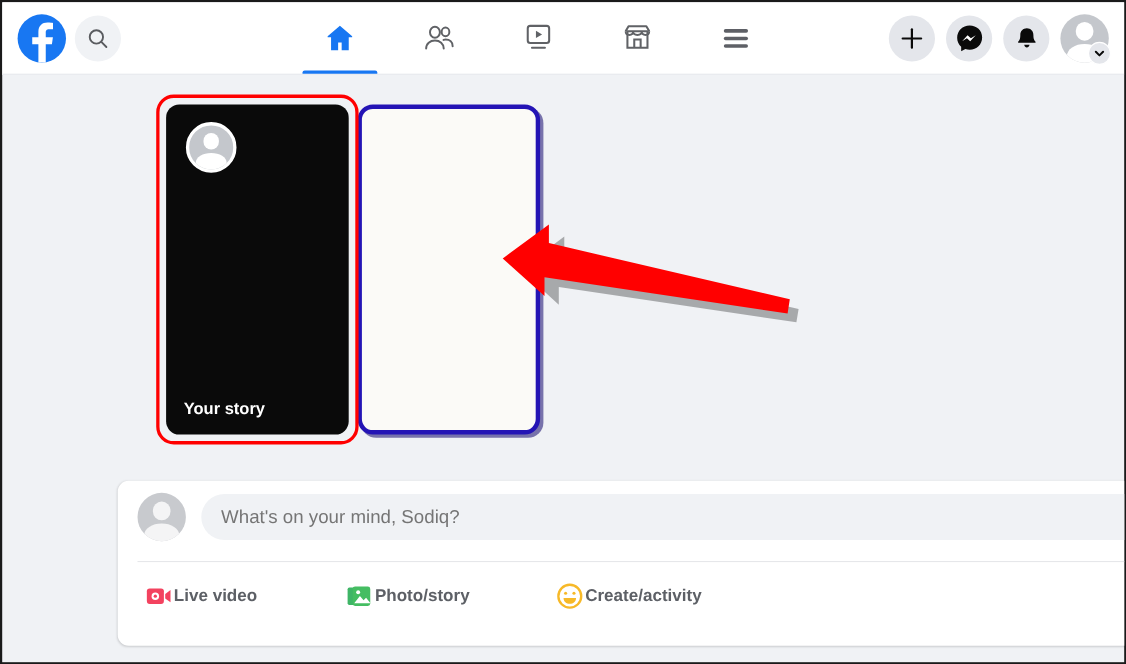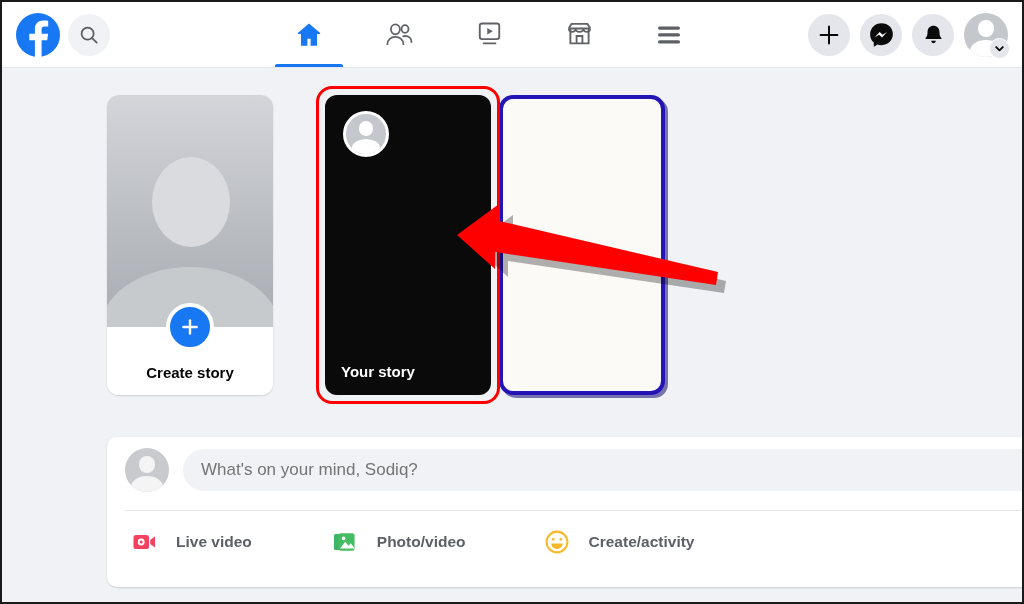--- a/index.html
+++ b/index.html
@@ -359,21 +359,21 @@
   }
   .comp-actions {
     display: flex;
     align-items: center;
     margin-top: 12px;
     padding: 0 6px;
   }
   .comp-action {
     display: flex;
     align-items: center;
-    gap: 19px;
+    gap: 1px;
     height: 38px;
     flex: none;
   }
   .comp-action .act-label {
     font-size: 15.5px;
     color: #5d6066;
     font-weight: bold;
   }
   .spacer-a { width: 80px; }
   .spacer-b { width: 78px; }
@@ -476,35 +476,20 @@
             <path d="M2.4 4.4 6 8.0l3.6-3.6" fill="none" stroke="#0a0a0a" stroke-width="2.0" stroke-linecap="round" stroke-linejoin="round"></path>
           </svg>
         </div>
       </div>
 
     </div>
   </div>
 
   <div class="stories">
 
-    <div class="story-card">
-      <div class="create-img">
-        <div class="ph-head"></div>
-        <div class="ph-body"></div>
-      </div>
-      <div class="create-label-area">
-        <span class="create-label">Create story</span>
-      </div>
-      <div class="plus-circle">
-        <svg width="20" height="20" viewBox="0 0 20 20">
-          <line x1="10" y1="3.4" x2="10" y2="16.6" stroke="#ffffff" stroke-width="2.4" stroke-linecap="round"></line>
-          <line x1="3.4" y1="10" x2="16.6" y2="10" stroke="#ffffff" stroke-width="2.4" stroke-linecap="round"></line>
-        </svg>
-      </div>
-    </div>
 
     <div class="your-story-wrap">
       <div class="story-black">
         <div class="story-avatar">
           <div class="head"></div>
           <div class="body"></div>
         </div>
         <span class="story-name">Your story</span>
       </div>
       <div class="red-ring"></div>
@@ -546,21 +531,21 @@
 
       <div class="spacer-a"></div>
 
       <div class="comp-action">
         <svg width="26" height="26" viewBox="0 0 26 26">
           <rect x="2.0" y="5.0" width="7.0" height="16.0" rx="1.6" fill="#3eb566"></rect>
           <rect x="6.6" y="4.2" width="16.0" height="17.6" rx="2.2" fill="#45bd62"></rect>
           <circle cx="11.6" cy="9.4" r="1.8" fill="#ffffff"></circle>
           <path d="M8.0 19.4 13.2 12.8l3.3 3.9 2.3-2.4 4.0 5.1z" fill="#ffffff"></path>
         </svg>
-        <span class="act-label">Photo/video</span>
+        <span class="act-label">Photo/story</span>
       </div>
 
       <div class="spacer-b"></div>
 
       <div class="comp-action">
         <svg width="26" height="26" viewBox="0 0 26 26">
           <circle cx="13" cy="13" r="10.4" fill="none" stroke="#f7b928" stroke-width="2.1"></circle>
           <circle cx="9.2" cy="10.3" r="1.4" fill="#f7b928"></circle>
           <circle cx="16.8" cy="10.3" r="1.4" fill="#f7b928"></circle>
           <path d="M7.3 14.6h11.4c0 3.3-2.6 5.3-5.7 5.3s-5.7-2.0-5.7-5.3z" fill="#f7b928"></path>

